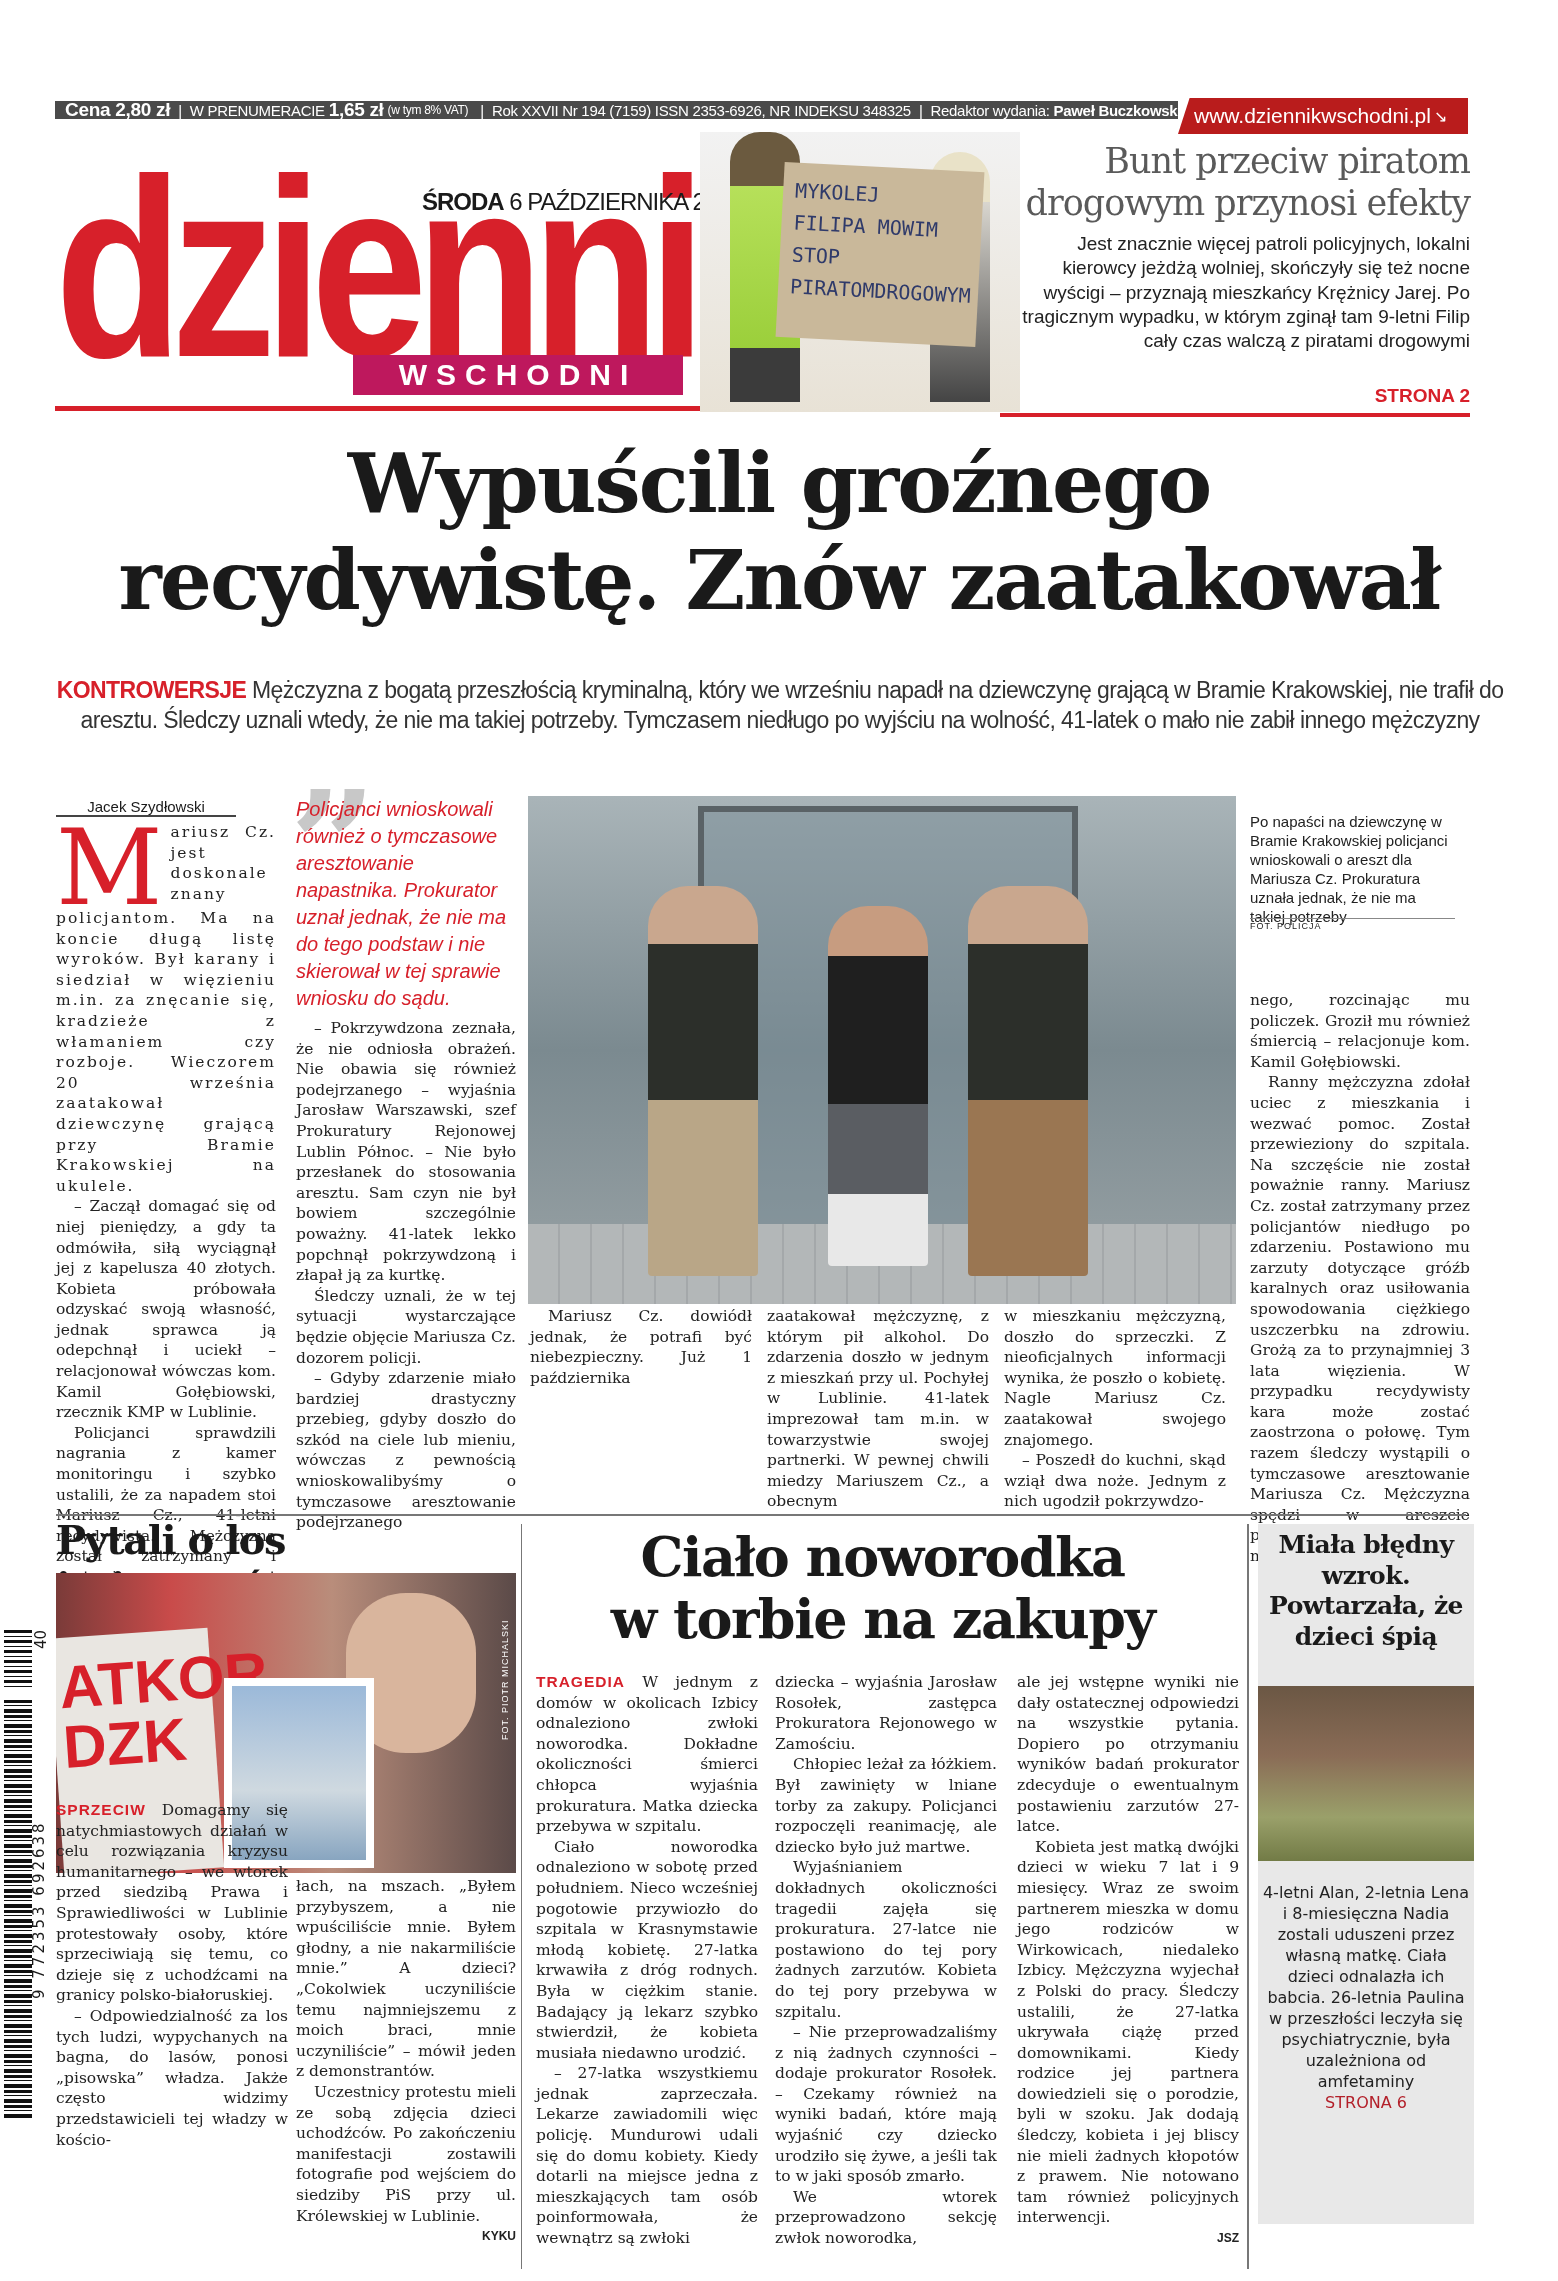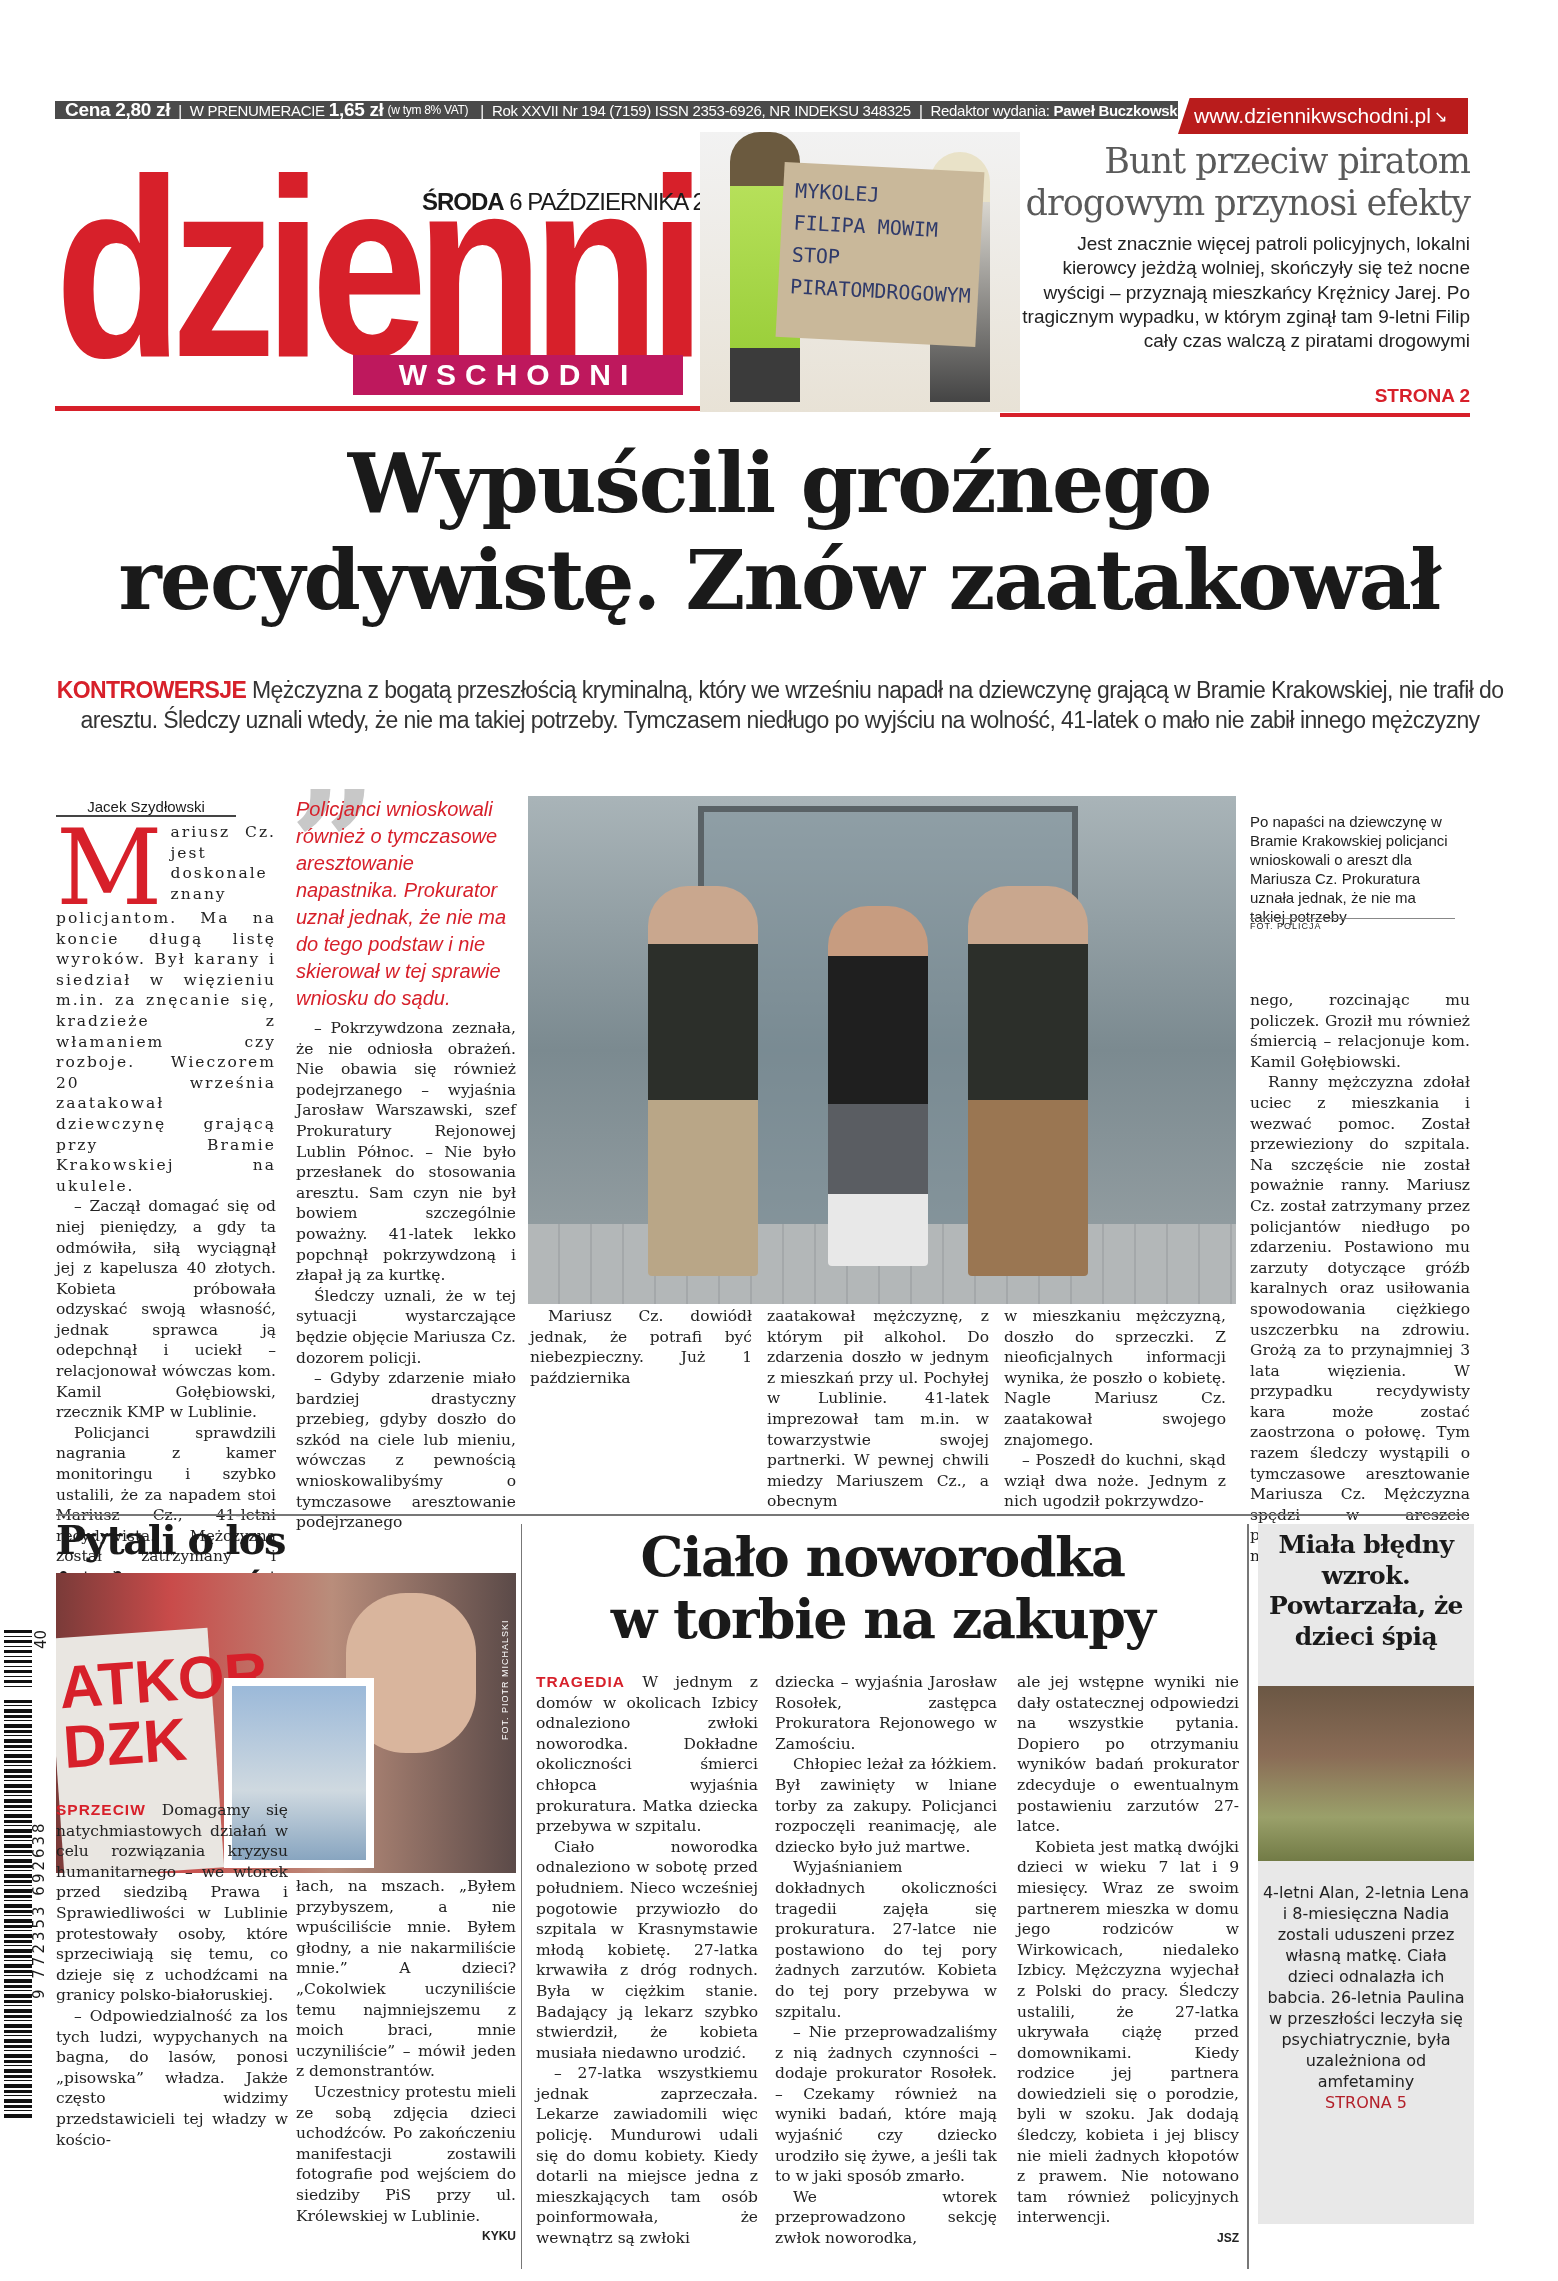--- a/index.html
+++ b/index.html
@@ -234,21 +234,21 @@
   <p>
       <span class="sig">JSZ</span>
     </p>
 </div>
 
 <div class="abs sidebox"></div>
 <div class="abs side-title">Miała błędny wzrok. Powtarzała, że dzieci śpią</div>
 <div class="abs side-photo"></div>
 <div class="abs side-text">
   <span>4-letni Alan, 2-letnia Lena i 8-miesięczna Nadia zostali uduszeni przez własną matkę. Ciała dzieci odnalazła ich babcia. 26-letnia Paulina w przeszłości leczyła się psychiatrycznie, była uzależniona od amfetaminy</span>
-  <span class="side-more">STRONA 5</span>
+  <span class="side-more">STRONA 6</span>
 </div>
 
 <div class="abs barcode-top">
   <div class="bars"></div>
   <div class="abs" style="left:28px;top:0;font-family:'DejaVu Sans',sans-serif;font-size:15px;writing-mode:vertical-rl;transform:rotate(180deg);">40</div>
 </div>
 <div class="abs barcode">
   <div class="bars"></div>
   <div class="digits">9 772353 692638</div>
 </div>

